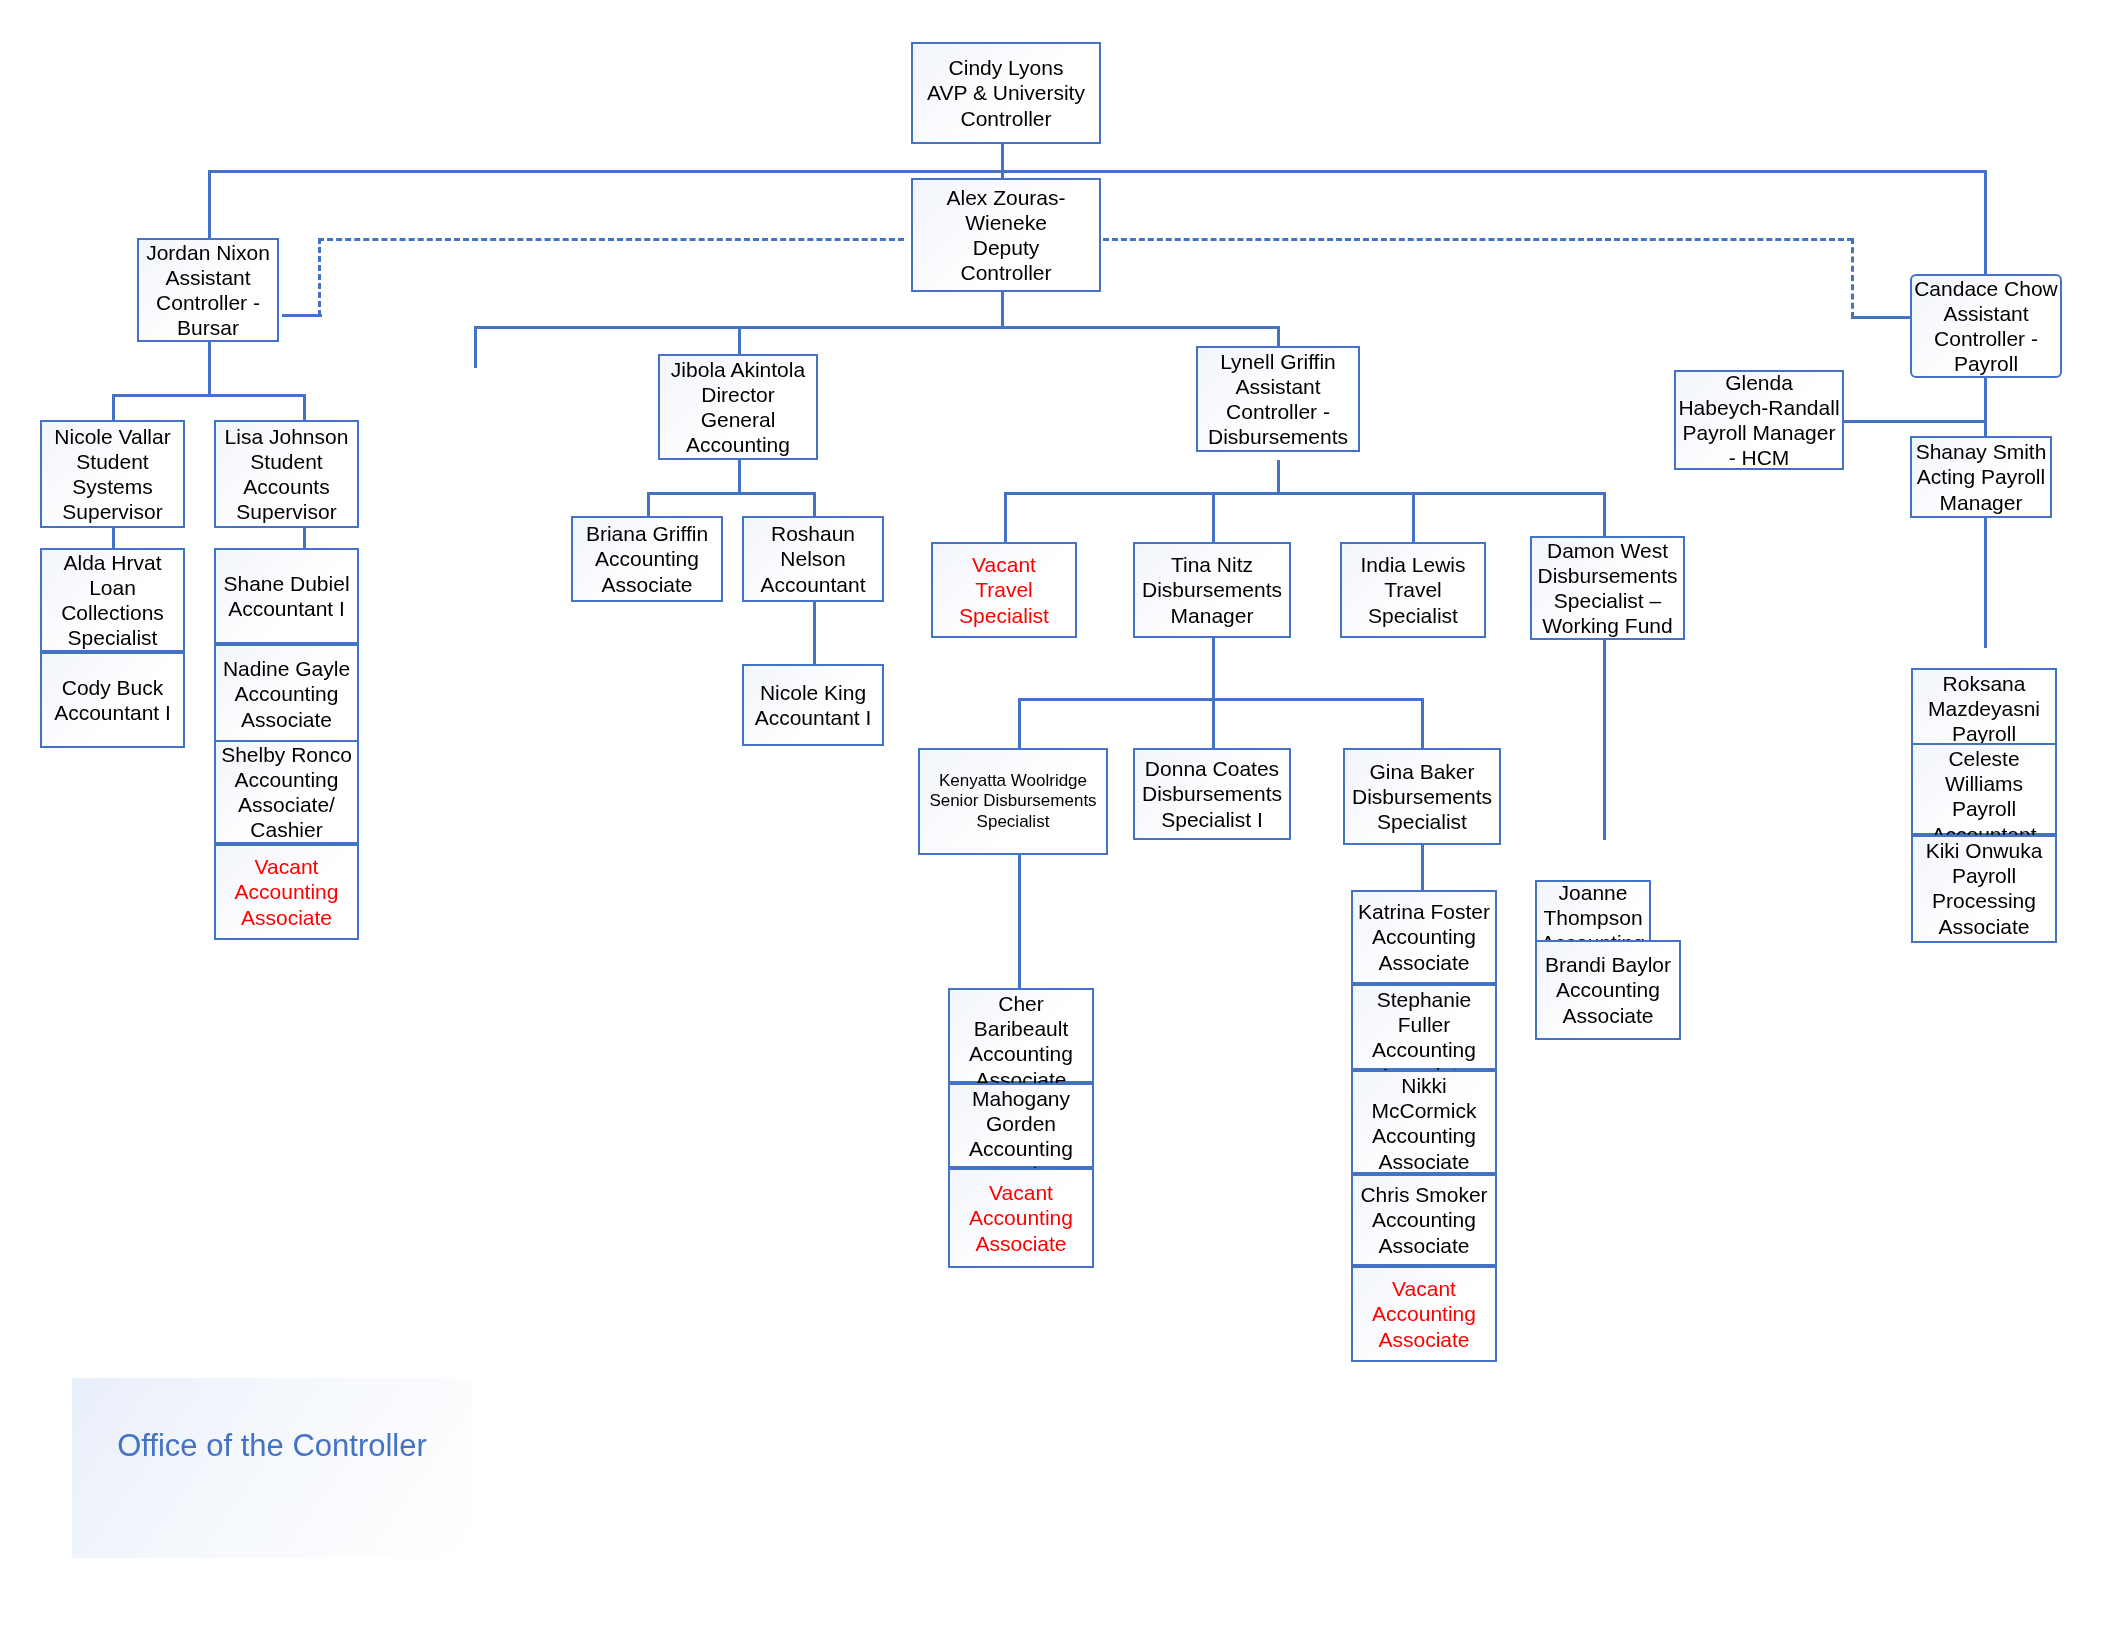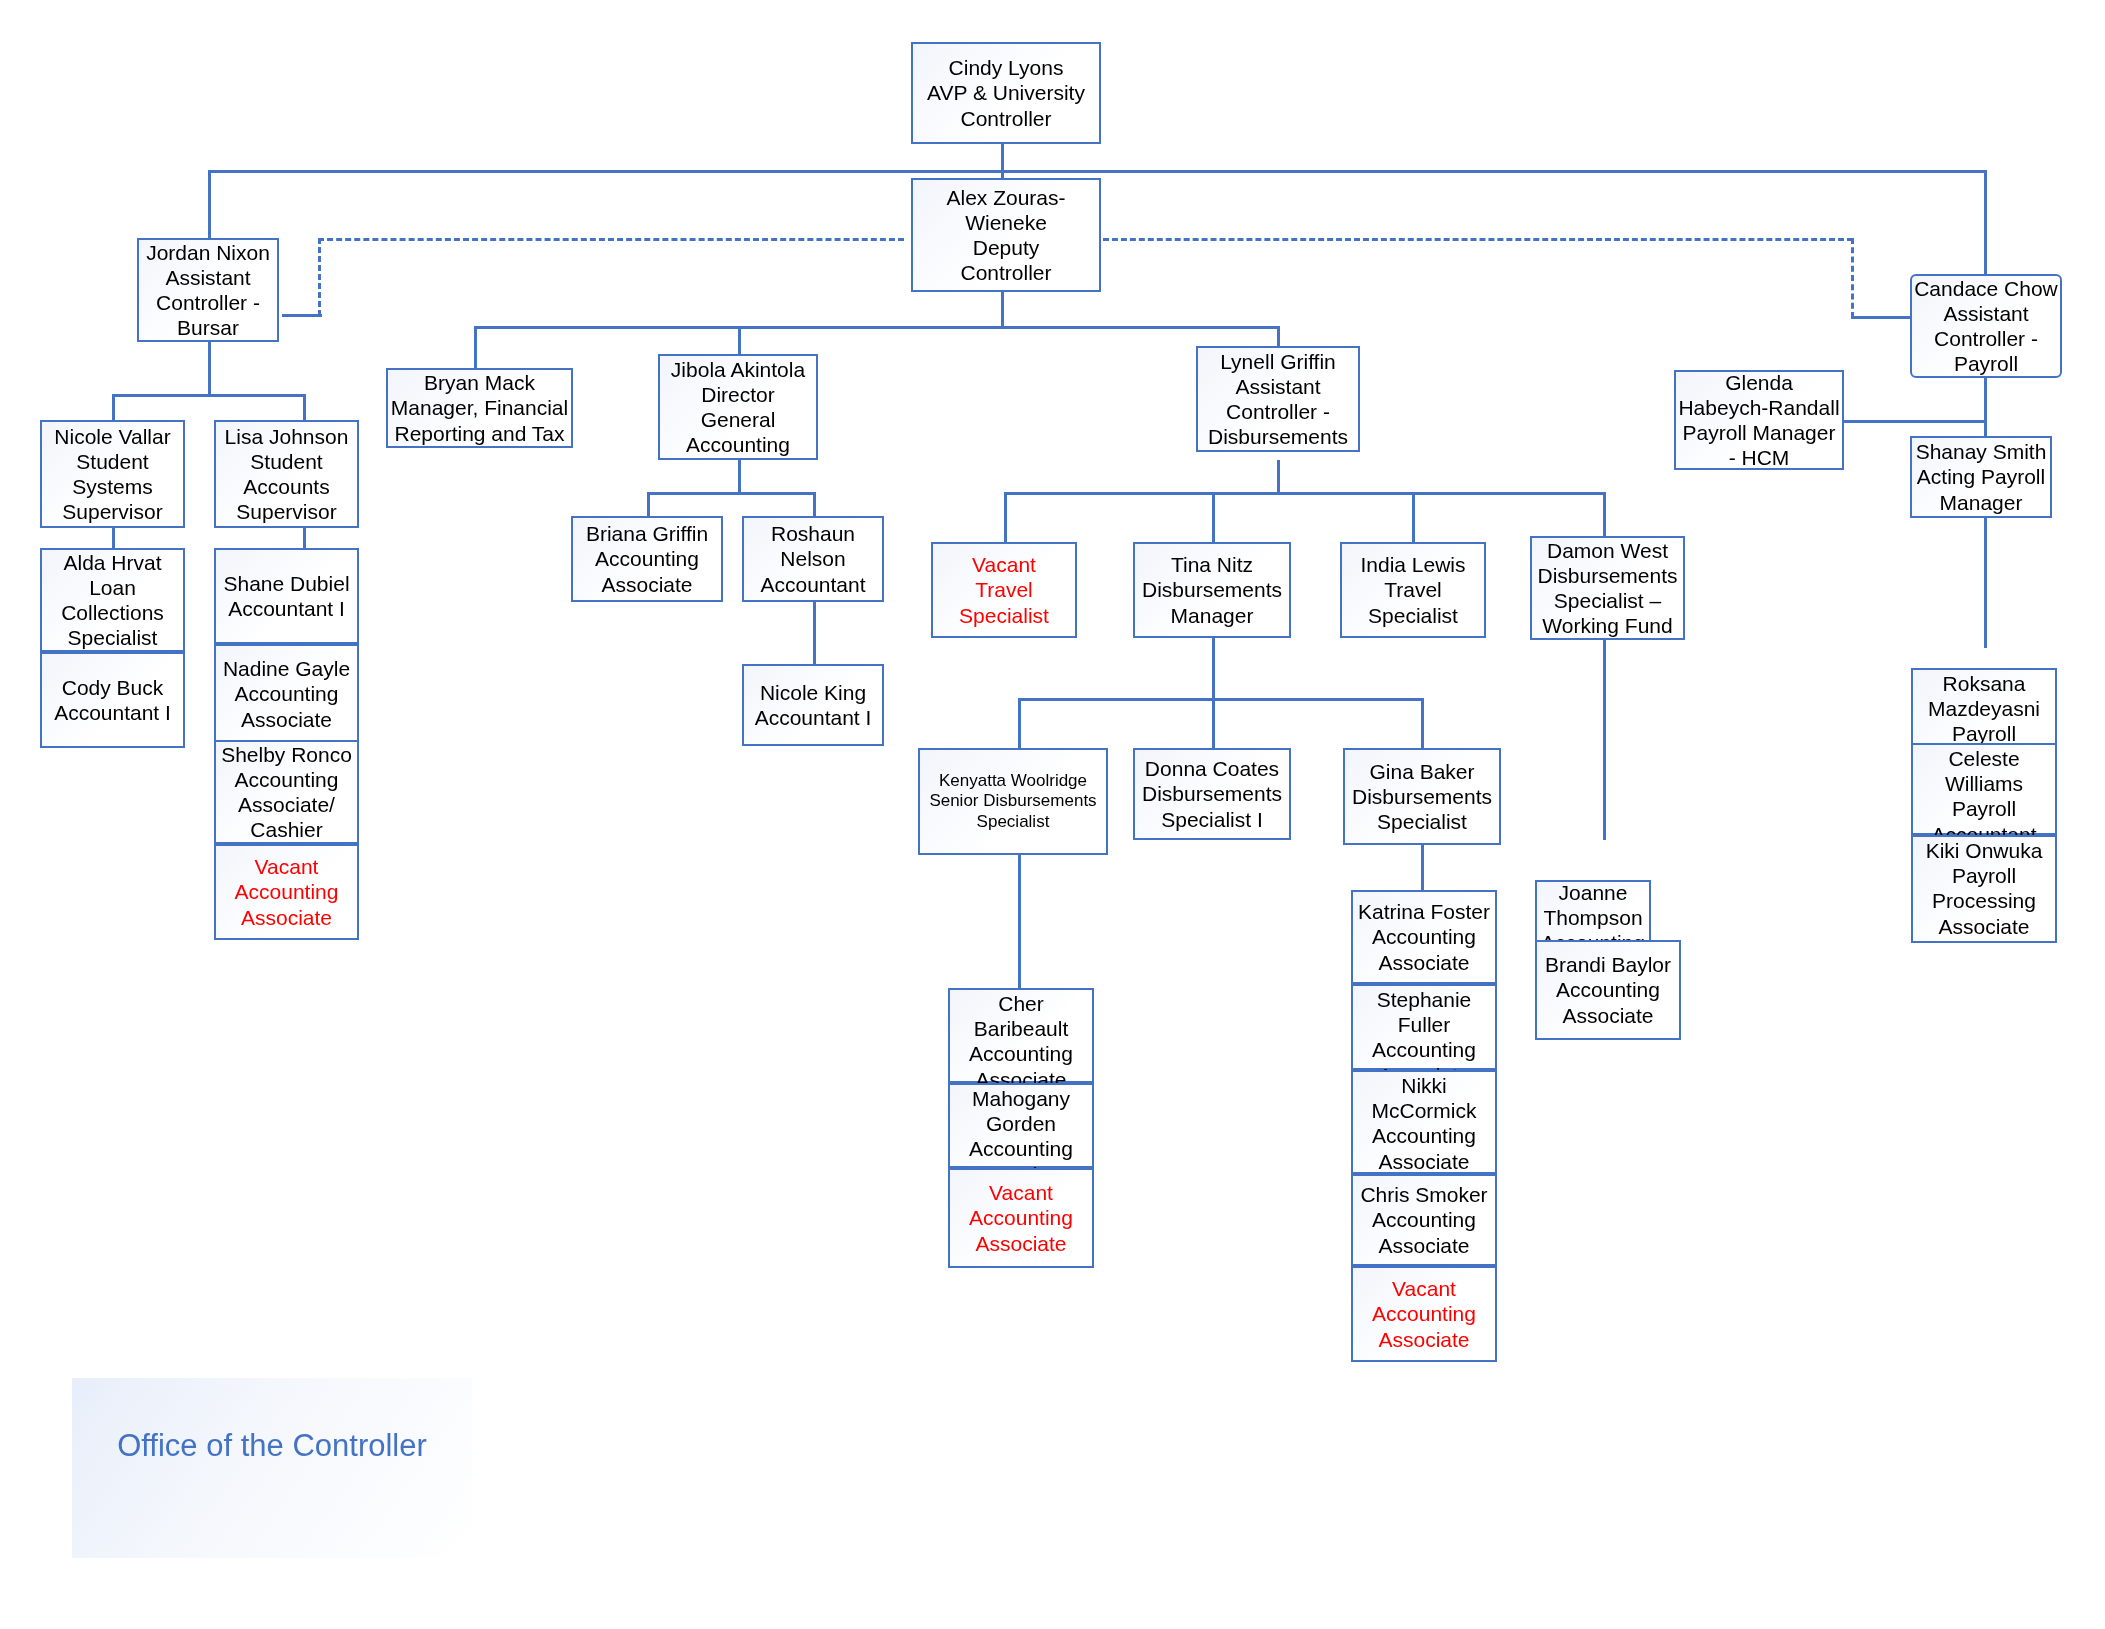--- a/index.html
+++ b/index.html
@@ -163,25 +163,20 @@
     <span class="ln-txt">Bursar</span>
   </div>
 
   <div class="box" style="left:1910px; top:274px; width:152px; height:104px;border-radius:6px;">
     <span class="ln-txt">Candace Chow</span>
     <span class="ln-txt">Assistant</span>
     <span class="ln-txt">Controller -</span>
     <span class="ln-txt">Payroll</span>
   </div>
 
-  <div class="box" style="left:386px; top:368px; width:187px; height:80px;">
-    <span class="ln-txt">Bryan Mack</span>
-    <span class="ln-txt">Manager, Financial</span>
-    <span class="ln-txt">Reporting and Tax</span>
-  </div>
 
   <div class="box" style="left:658px; top:354px; width:160px; height:106px;">
     <span class="ln-txt">Jibola Akintola</span>
     <span class="ln-txt">Director</span>
     <span class="ln-txt">General</span>
     <span class="ln-txt">Accounting</span>
   </div>
 
   <div class="box" style="left:1196px; top:346px; width:164px; height:106px;">
     <span class="ln-txt">Lynell Griffin</span>

